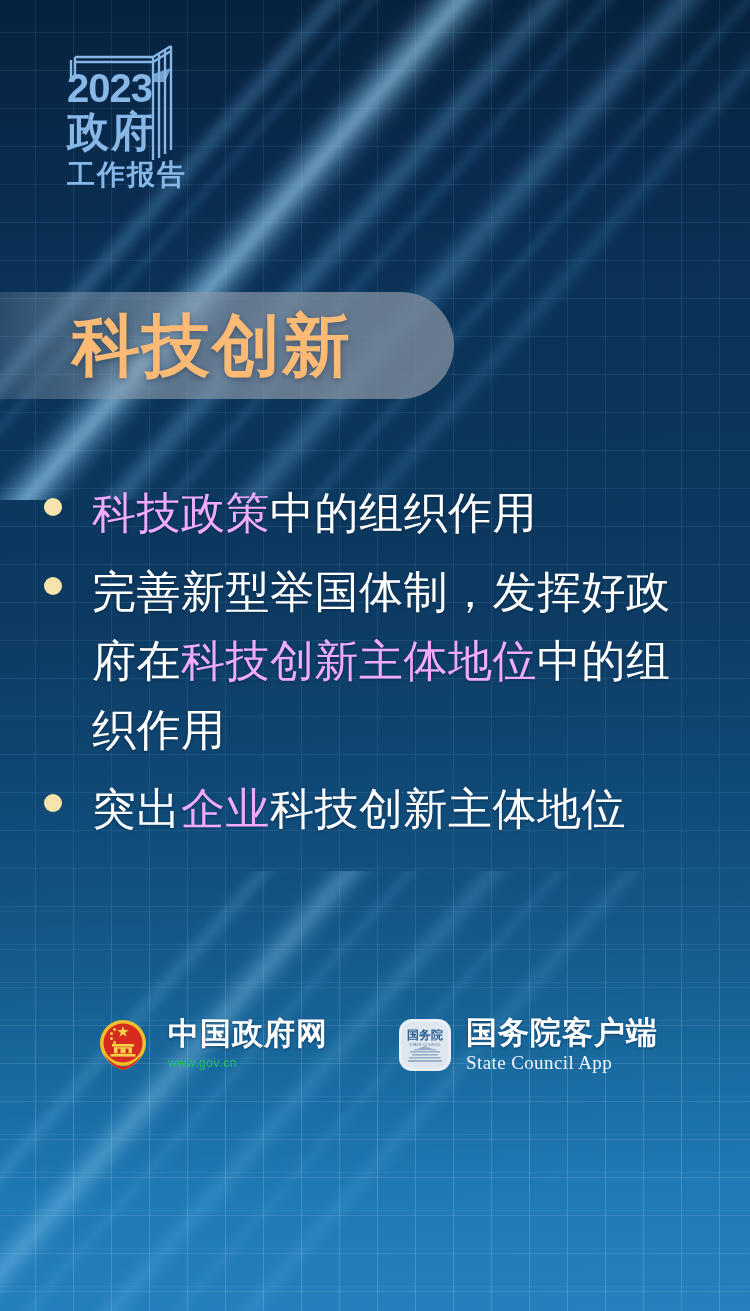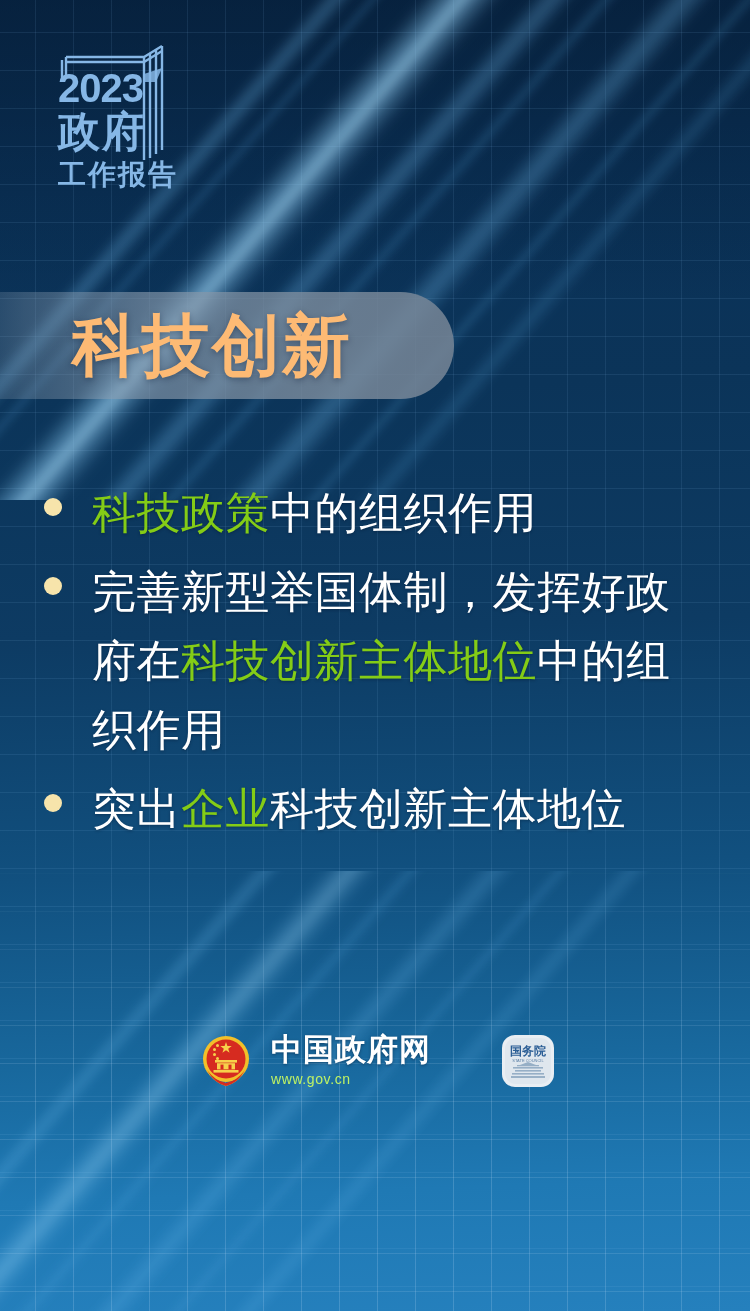--- a/index.html
+++ b/index.html
@@ -85,21 +85,21 @@
   .ray-c{
     background:linear-gradient(90deg,
        rgba(90,170,225,0) 0%,
        rgba(90,170,225,.18) 50%,
        rgba(90,170,225,0) 100%);
     filter:blur(3px);
   }
 
   
   .logo{
-    position:absolute; left:44px; top:38px;
+    position:absolute; left:53px; top:38px;
     width:132px; height:152px;text-align:center;
   }
   .logo svg{ display:block; width:132px; height:152px; }
 
   
   .title-pill{
     position:absolute; left:-70px; top:292px;
     width:524px; height:107px;
     border-radius:54px;
     background:linear-gradient(90deg,
@@ -141,44 +141,43 @@
   }
   .bullet-text{
     flex:1 1 auto;
     font-size:44px;
     line-height:69px;
     color:#ffffff;
     letter-spacing:0.5px;
     font-family:"Liberation Sans","DejaVu Sans",sans-serif;
     text-shadow:0 1px 3px rgba(0,18,40,.40);
   }
-  .hl{ color:#84cc16; }
+  .hl{ color:#f0abfc; }
 
   
   .footer{
     position:absolute; left:0; right:0; top:1014px;
     display:flex;
     align-items:center;
     justify-content:center;
     gap:70px;
-    margin-top:16px;
   }
   .brand{ display:flex; align-items:center; gap:14px; }
   .brand-emblem{ width:62px; height:62px; }
   .brand-emblem svg{ display:block; width:62px; height:62px; }
   .brand-app-icon{ width:54px; height:54px; }
   .brand-app-icon svg{ display:block; width:54px; height:54px; }
   .brand-words{ display:flex; flex-direction:column; justify-content:center; }
   .brand-cn{
     font-size:31px; font-weight:bold; color:#ffffff;
     letter-spacing:1px; line-height:36px;
     text-shadow:0 1px 3px rgba(0,20,45,.45);
   }
   .brand-sub{
-    font-size:14px; color:#bef264; letter-spacing:.6px; line-height:22px;
+    font-size:12px; color:#22c55e; letter-spacing:.6px; line-height:22px;
   }
   .brand-sub-serif{
     font-family:"Liberation Serif","DejaVu Serif",serif;
     font-size:19px; color:#f2f8fd; letter-spacing:.4px; line-height:24px;
   }
 </style>
 </head>
 <body>
 
 <div class="poster">
@@ -292,17 +291,21 @@
           <g fill="#8aa6c0" opacity=".85">
             <rect x="12" y="33" width="30" height="1.6"></rect>
             <rect x="14" y="36" width="26" height="1.6"></rect>
             <rect x="11" y="39" width="32" height="1.6"></rect>
             <rect x="16" y="31" width="22" height="1.3"></rect>
             <polygon points="27,28 19,31 35,31"></polygon>
           </g>
           <rect x="10" y="42" width="34" height="2" fill="#7b9ab6" opacity=".7"></rect>
         </svg>
       </span>
+      <span class="brand-words">
+        <span class="brand-cn">国务院客户端</span>
+        <span class="brand-sub-serif">State Council App</span>
+      </span>
     </div>
 
   </div>
 
 </div>
 
 </body></html>

